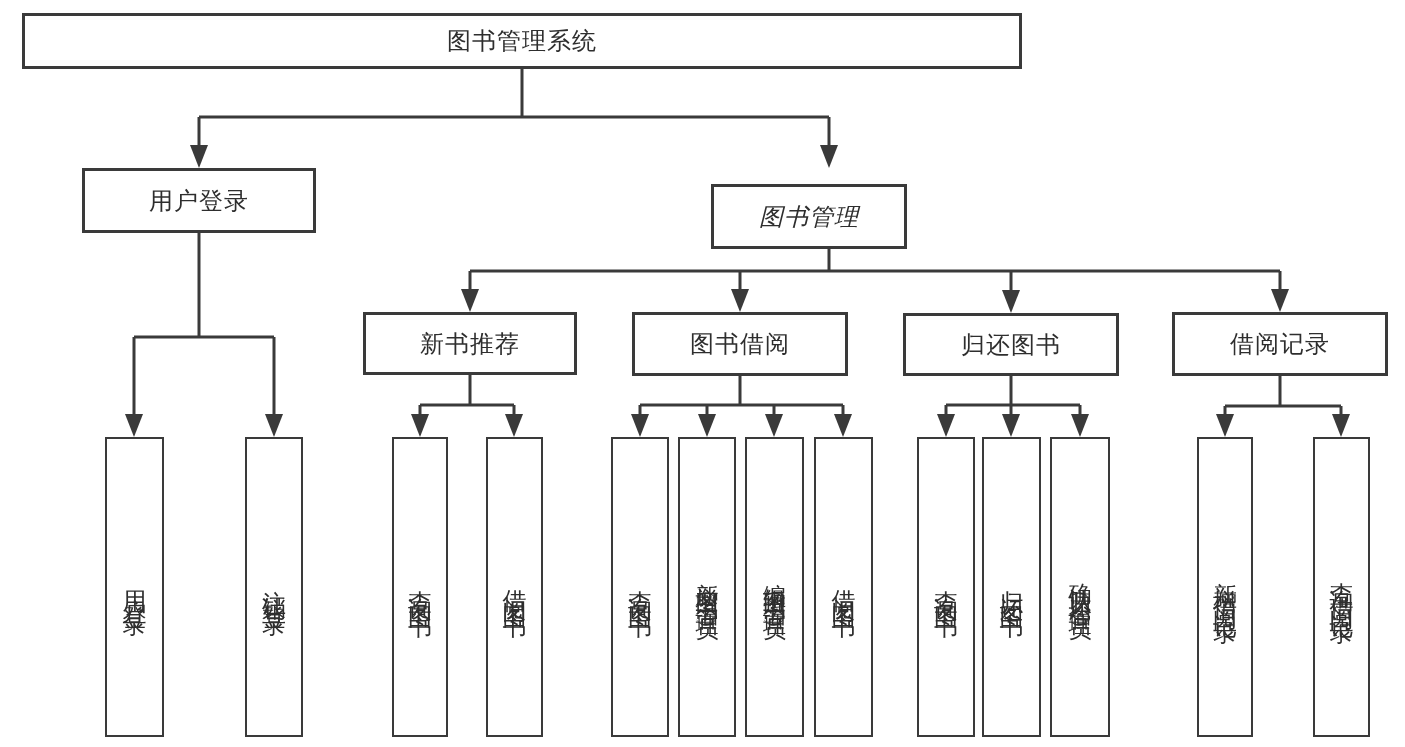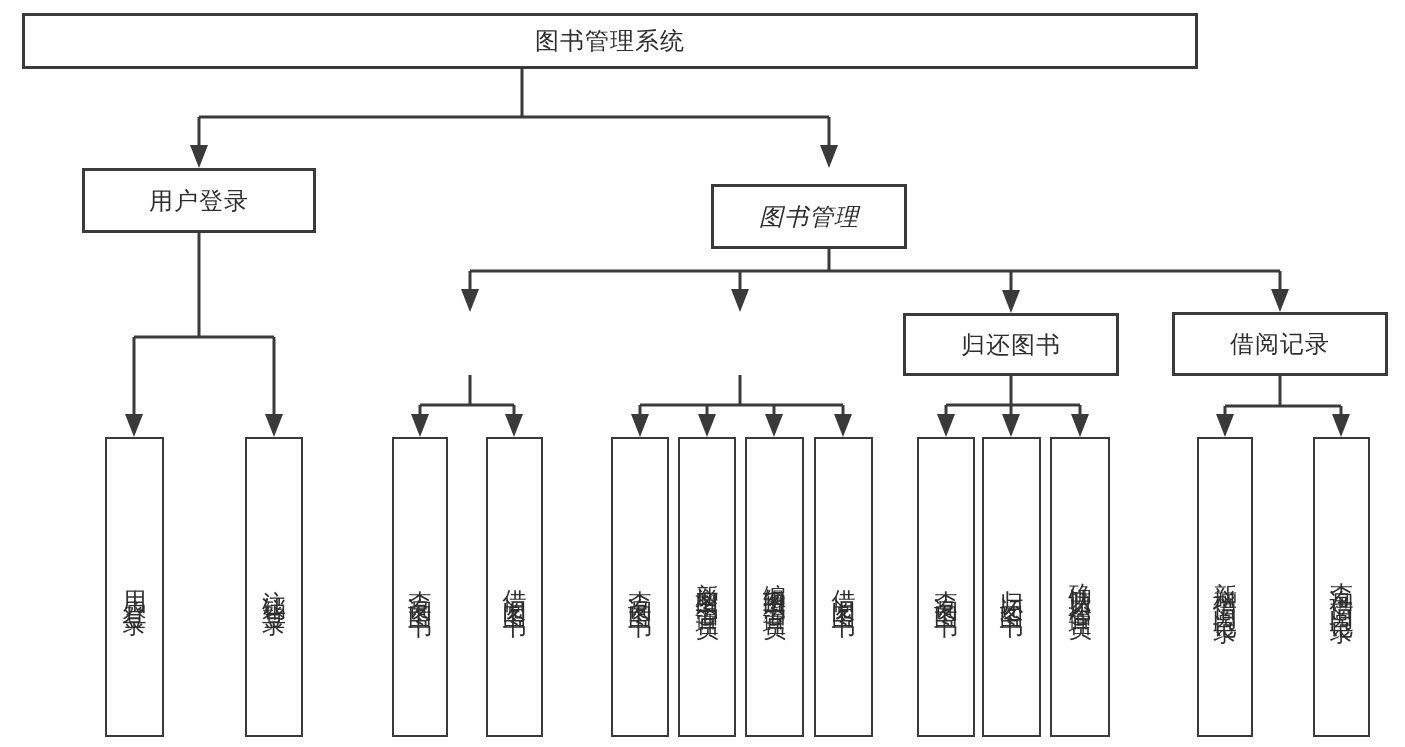--- a/index.html
+++ b/index.html
@@ -88,31 +88,37 @@
       <polygon points="765,414 783,414 774,437"></polygon>
       <polygon points="834,414 852,414 843,437"></polygon>
       <polygon points="937,414 955,414 946,437"></polygon>
       <polygon points="1002,414 1020,414 1011,437"></polygon>
       <polygon points="1071,414 1089,414 1080,437"></polygon>
       <polygon points="1216,414 1234,414 1225,437"></polygon>
       <polygon points="1332,414 1350,414 1341,437"></polygon>
     </g>
   </svg>
 
-  <div class="node hbox" style="left:22px;top:13px;width:1176px;height:56px;">
+  <div class="node hbox" style="left:22px;top:13px;width:1000px;height:56px;">
     <span class="lbl">图书管理系统</span>
   </div>
 
   <div class="node hbox" style="left:82px;top:168px;width:234px;height:65px;">
     <span class="lbl">用户登录</span>
   </div>
   <div class="node hbox" style="left:711px;top:184px;width:196px;height:65px;font-style:italic;">
     <span class="lbl">图书管理</span>
   </div>
 
+  <div class="node hbox" style="left:363px;top:312px;width:214px;height:63px;">
+    <span class="lbl">新书推荐</span>
+  </div>
+  <div class="node hbox" style="left:632px;top:312px;width:216px;height:64px;">
+    <span class="lbl">图书借阅</span>
+  </div>
   <div class="node hbox" style="left:903px;top:313px;width:216px;height:63px;">
     <span class="lbl">归还图书</span>
   </div>
   <div class="node hbox" style="left:1172px;top:312px;width:216px;height:64px;">
     <span class="lbl">借阅记录</span>
   </div>
 
   <div class="node vbox" style="left:105px;top:437px;width:59px;height:300px;">
     <span class="lbl">用户登录</span>
   </div>

